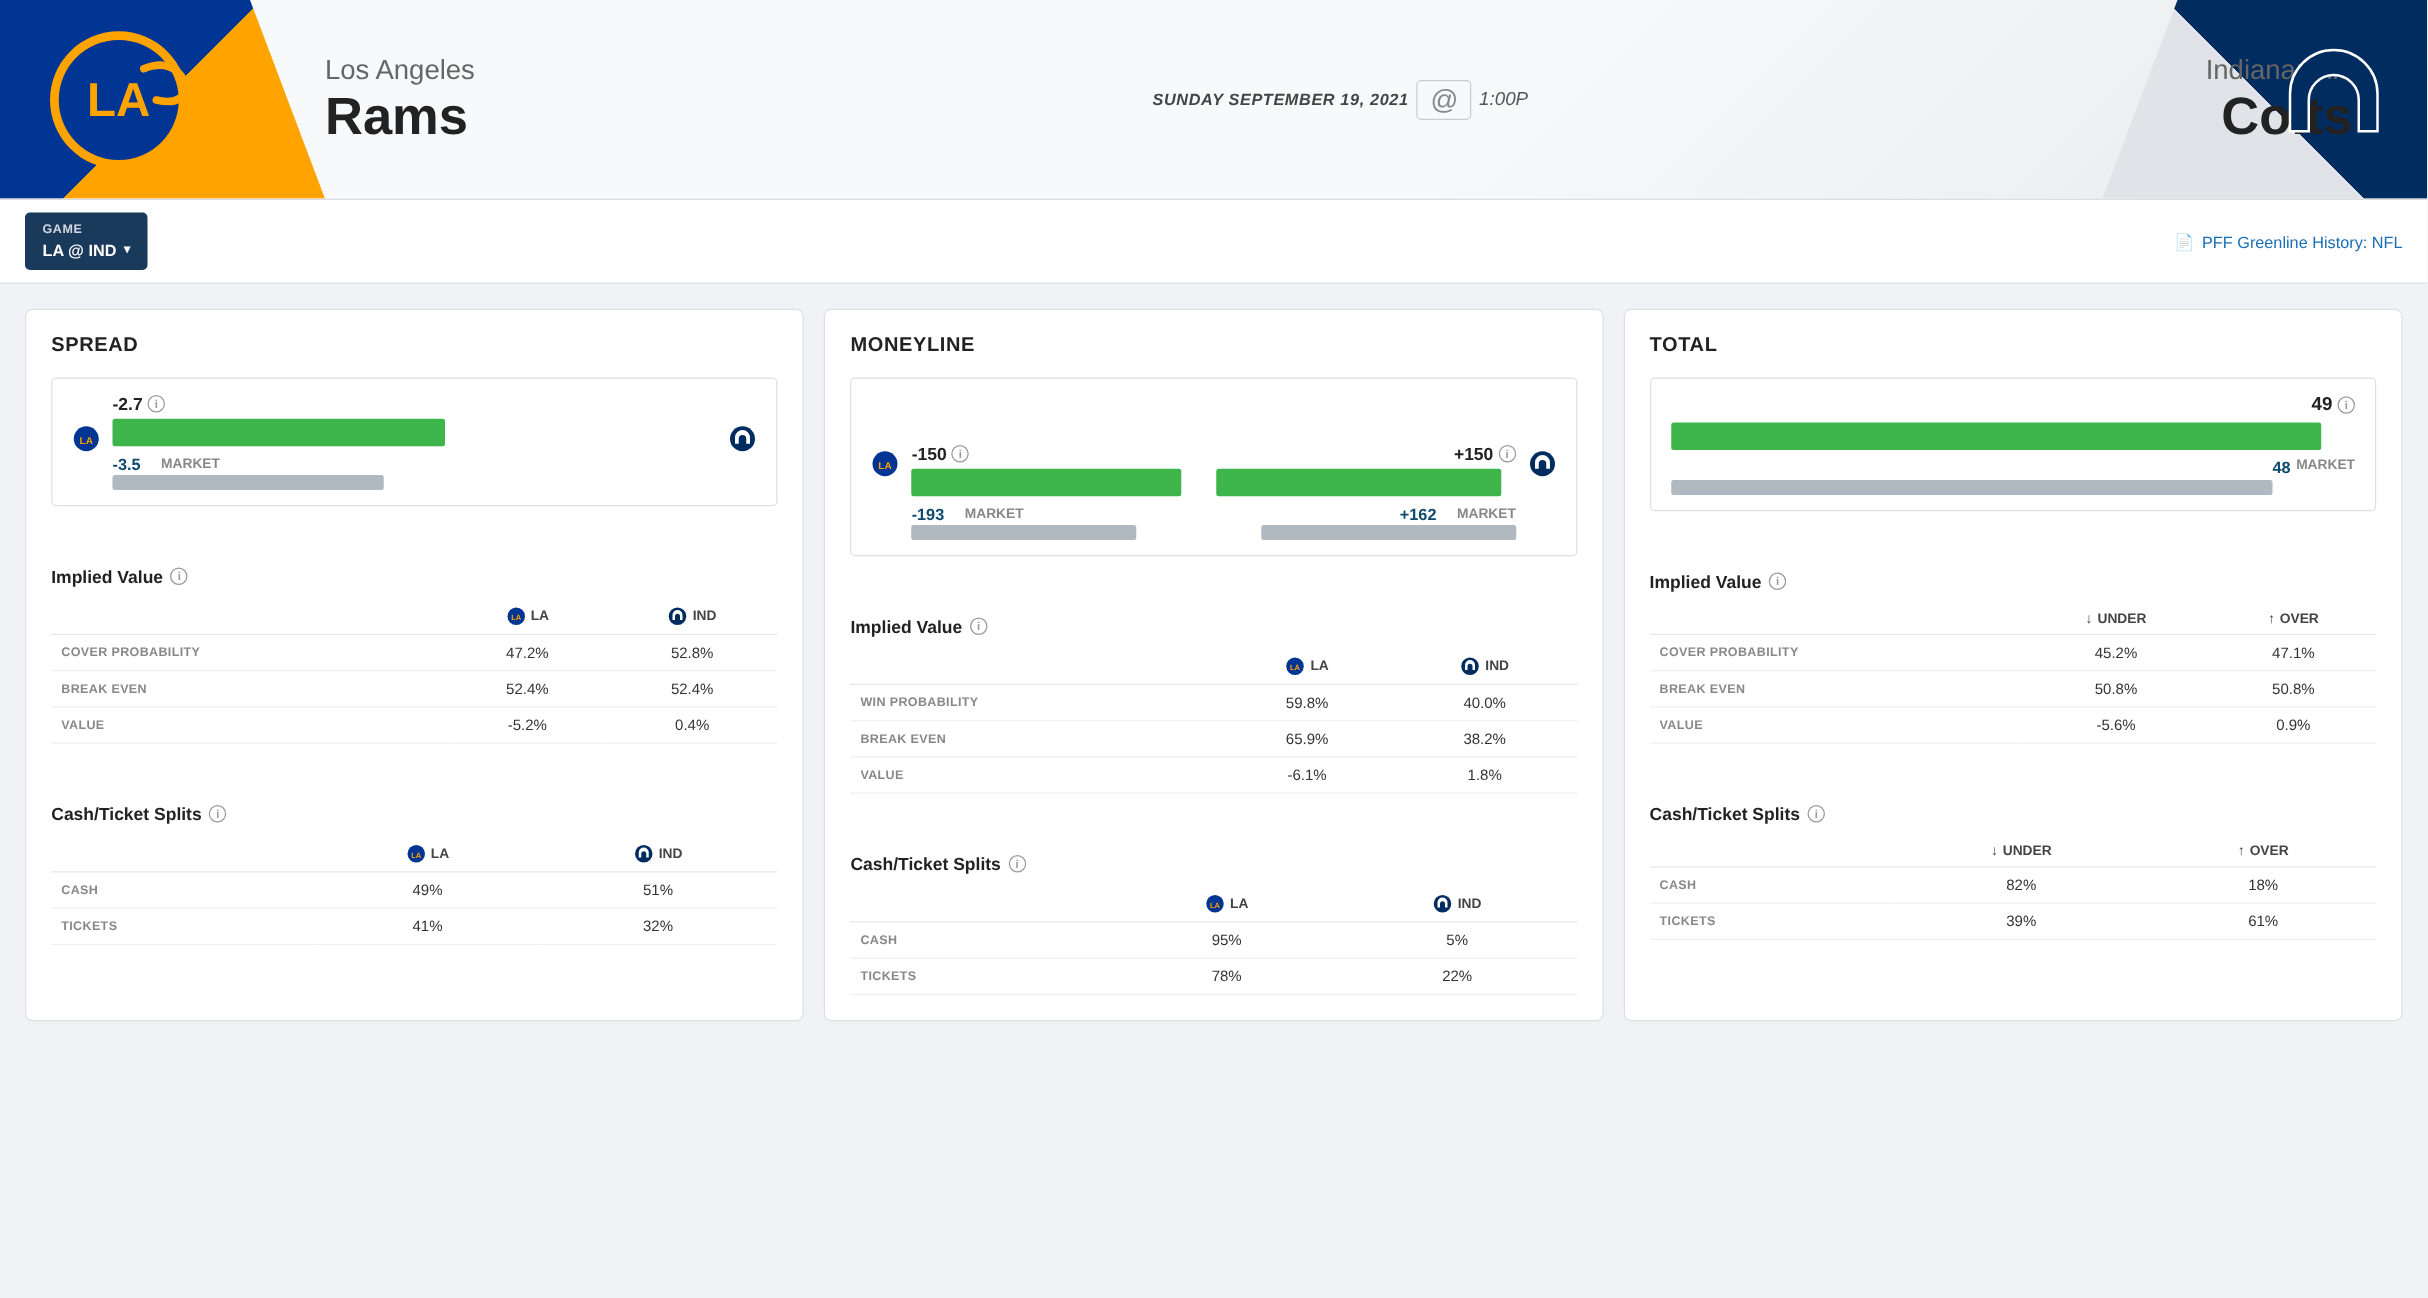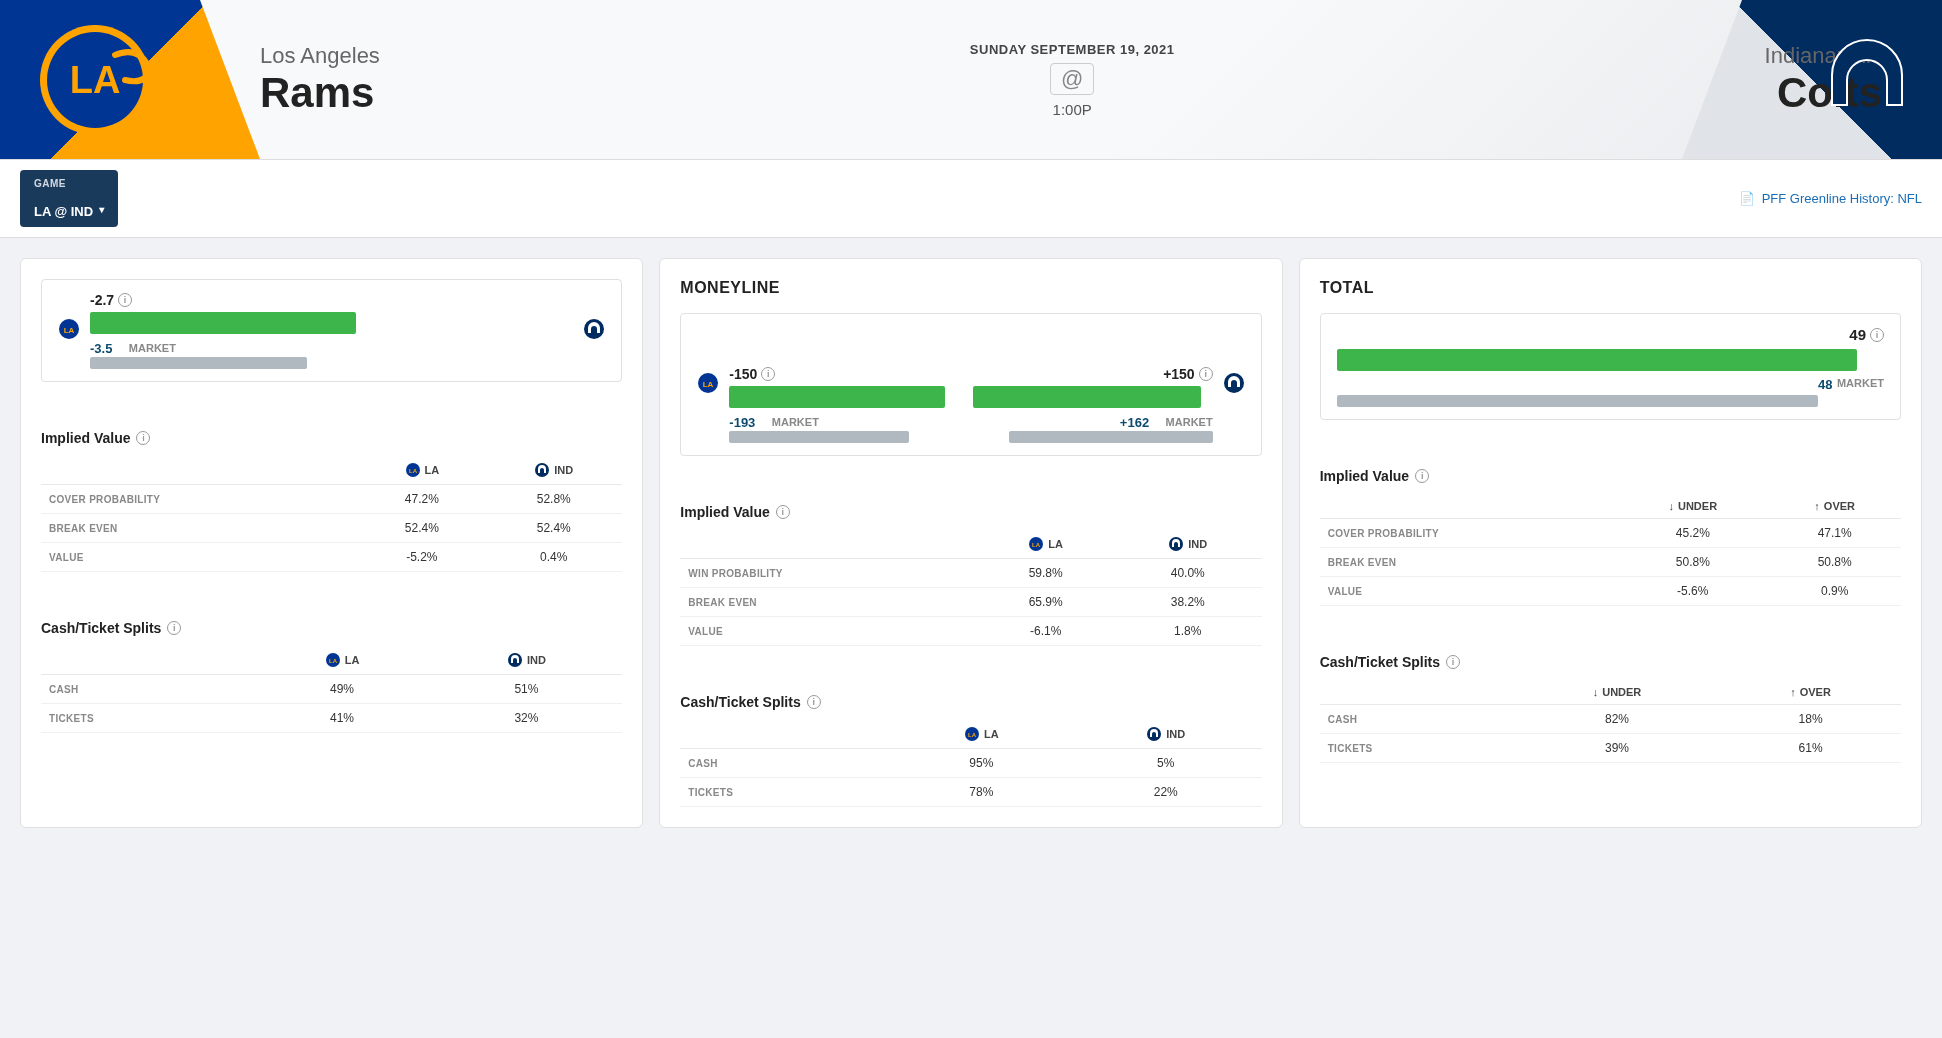--- a/index.html
+++ b/index.html
@@ -26,23 +26,23 @@
       color: #666;
       font-weight: 400;
     }
     .team-name-bold {
       font-size: 42px;
       font-weight: 700;
       color: #222;
     }
     .header-center {
       display: flex;
-      flex-direction: column;
       align-items: center;
       gap: 6px;
+      font-style: italic;
     }
     .game-date {
       font-size: 13px;
       font-weight: 700;
       color: #444;
       letter-spacing: 0.5px;
     }
     .at-symbol {
       font-size: 22px;
       color: #888;
@@ -107,21 +107,21 @@
       background: #1a3a5c;
       color: #fff;
       border: none;
       border-radius: 4px;
       padding: 8px 14px;
       font-size: 13px;
       cursor: pointer;
       display: flex;
       flex-direction: column;
       align-items: flex-start;
-      gap: 15px;
+      gap: 4px;
     }
     .game-selector-label {
       font-size: 10px;
       font-weight: 700;
       opacity: 0.8;
       letter-spacing: 0.5px;
     }
     .game-selector-value {
       font-size: 13px;
       font-weight: 600;
@@ -425,20 +425,21 @@
   </button>
   <a class="pff-link">
     <span>📄</span>
     <span>PFF Greenline History: NFL</span>
   </a>
 </div>
 
 <div class="main-content">
 
   <div class="card">
+    <div class="card-title">SPREAD</div>
 
     <div class="spread-bars">
 
       <div style="width:22px;flex-shrink:0;">
         <svg viewBox="0 0 22 22" width="22" height="22">
           <circle cx="11" cy="11" r="10" fill="#003594"></circle>
           <text x="11" y="15" text-anchor="middle" font-size="8" font-weight="900" fill="#FFA300" font-family="Arial">LA</text>
         </svg>
       </div>
       <div style="flex:1;">

